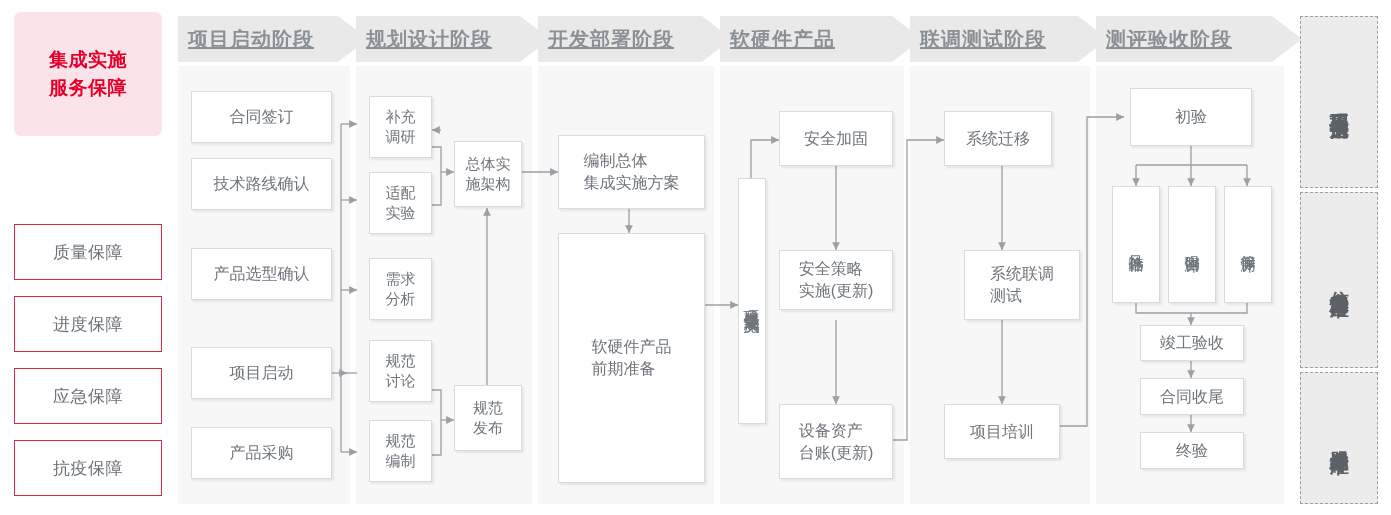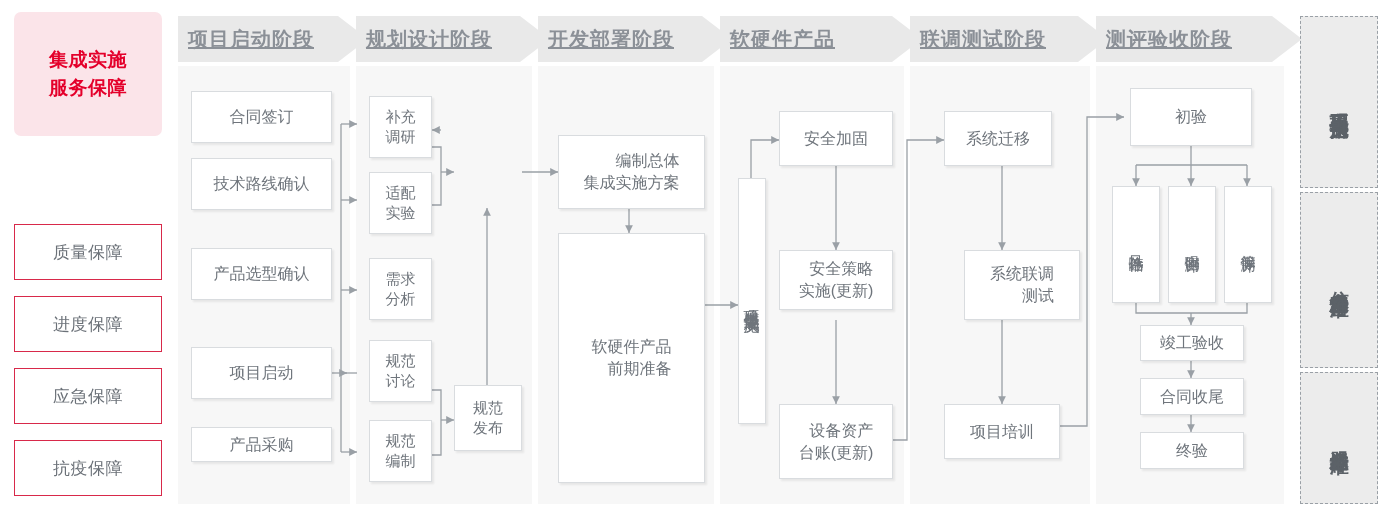--- a/index.html
+++ b/index.html
@@ -51,21 +51,21 @@
   .lane-body{
     position:absolute; top:66px; height:438px;
     background:#f7f7f7;
   }
   
   .box{
     position:absolute; background:#ffffff;
     border:1px solid #d9dcdf;
     box-shadow:1.5px 1.5px 2px rgba(0,0,0,.07);
     display:flex; align-items:center; justify-content:center;
-    color:#6f757c; font-size:16px; line-height:1.35; text-align:right;
+    color:#6f757c; font-size:16px; line-height:1.35; text-align:left;
     box-sizing:border-box;
   }
   .box.sm{font-size:15px;}
   .box.vert{
     writing-mode:vertical-rl; text-orientation:upright;
     letter-spacing:1px; line-height:1.2;
   }
   
   .std{
     position:absolute; left:1300px; width:78px;
@@ -210,40 +210,43 @@
     </div>
   <div class="box" style="left:191px;top:158px;width:141px;height:52px">
       <span>技术路线确认</span>
     </div>
   <div class="box" style="left:191px;top:248px;width:141px;height:52px">
       <span>产品选型确认</span>
     </div>
   <div class="box" style="left:191px;top:347px;width:141px;height:52px">
       <span>项目启动</span>
     </div>
-  <div class="box" style="left:191px;top:427px;width:141px;height:35px">
+  <div class="box" style="left:191px;top:427px;width:141px;height:52px">
       <span>产品采购</span>
     </div>
 
   <div class="box sm" style="left:369px;top:96px;width:63px;height:62px">
     <span><span>补充</span><br><span>调研</span></span>
     </div>
   <div class="box sm" style="left:369px;top:172px;width:63px;height:62px">
     <span><span>适配</span><br><span>实验</span></span>
     </div>
   <div class="box sm" style="left:369px;top:258px;width:63px;height:62px">
     <span><span>需求</span><br><span>分析</span></span>
     </div>
   <div class="box sm" style="left:369px;top:340px;width:63px;height:62px">
     <span><span>规范</span><br><span>讨论</span></span>
     </div>
   <div class="box sm" style="left:369px;top:420px;width:63px;height:62px">
     <span><span>规范</span><br><span>编制</span></span>
     </div>
 
+  <div class="box sm" style="left:454px;top:141px;width:68px;height:66px">
+    <span><span>总体实</span><br><span>施架构</span></span>
+    </div>
   <div class="box sm" style="left:454px;top:385px;width:68px;height:66px">
     <span><span>规范</span><br><span>发布</span></span>
     </div>
 
   <div class="box" style="left:558px;top:233px;width:147px;height:250px">
     <span><span>软硬件产品</span><br><span>前期准备</span></span>
     </div>
   <div class="box" style="left:558px;top:135px;width:147px;height:74px">
     <span><span>编制总体</span><br><span>集成实施方案</span></span>
     </div>

